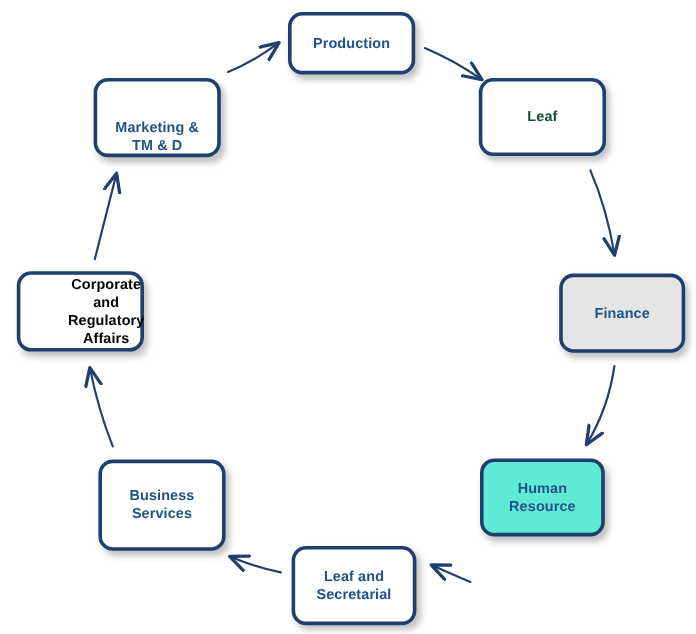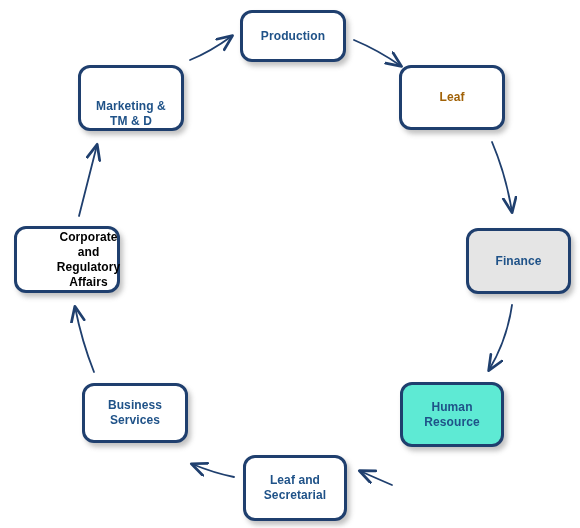--- a/index.html
+++ b/index.html
@@ -66,34 +66,34 @@
         <path d="M 94 372 Q 82 342 75 307" stroke="#1F3F6E"></path>
         <path d="M 79 216 Q 88 180 97 145" stroke="#1F3F6E"></path>
       </g>
   </svg>
 
   <div id="node-layer">
       <div class="node" style="left: 240px; top: 10px; width: 106px; height: 52px; border-color: rgb(31, 63, 110); background: rgb(255, 255, 255);">
         <span class="node-label" style="color: rgb(31, 82, 136);">Production</span>
       </div>
       <div class="node" style="left: 399px; top: 65px; width: 106px; height: 65px; border-color: rgb(31, 63, 110); background: rgb(255, 255, 255);">
-        <span class="node-label" style="color: #a16207;">Leaf</span>
+        <span class="node-label" style="color: #14532d;">Leaf</span>
       </div>
       <div class="node" style="left: 466px; top: 228px; width: 105px; height: 66px; border-color: rgb(31, 63, 110); background: #e5e5e5;">
         <span class="node-label" style="color: rgb(31, 82, 136);">Finance</span>
       </div>
       <div class="node" style="left: 400px; top: 382px; width: 104px; height: 65px; border-color: rgb(31, 63, 110); background: #5eead4;">
         <span class="node-label" style="color: rgb(31, 82, 136);">Human
 Resource</span>
       </div>
       <div class="node" style="left: 243px; top: 455px; width: 104px; height: 66px; border-color: rgb(31, 63, 110); background: rgb(255, 255, 255);">
         <span class="node-label" style="color: rgb(31, 82, 136);">Leaf and
 Secretarial</span>
       </div>
-      <div class="node" style="left: 82px; top: 383px; width: 106px; height: 60px; border-color: rgb(31, 63, 110); background: rgb(255, 255, 255); text-align: center;">
+      <div class="node" style="left: 82px; top: 383px; width: 106px; height: 76px; border-color: rgb(31, 63, 110); background: rgb(255, 255, 255); text-align: center;">
         <span class="node-label" style="color: rgb(31, 82, 136);">Business
 Services</span>
       </div>
       <div class="node" style="left: 14px; top: 226px; width: 106px; height: 67px; border-color: rgb(31, 63, 110); background: rgb(255, 255, 255);">
         <span class="node-label" style="color: #000000; margin-left: 43px;">Corporate and
 Regulatory
 Affairs</span>
       </div>
       <div class="node" style="left: 78px; top: 65px; width: 106px; height: 66px; border-color: rgb(31, 63, 110); background: rgb(255, 255, 255);">
         <span class="node-label" style="color: rgb(31, 82, 136); margin-top: 31px;">Marketing &amp;

